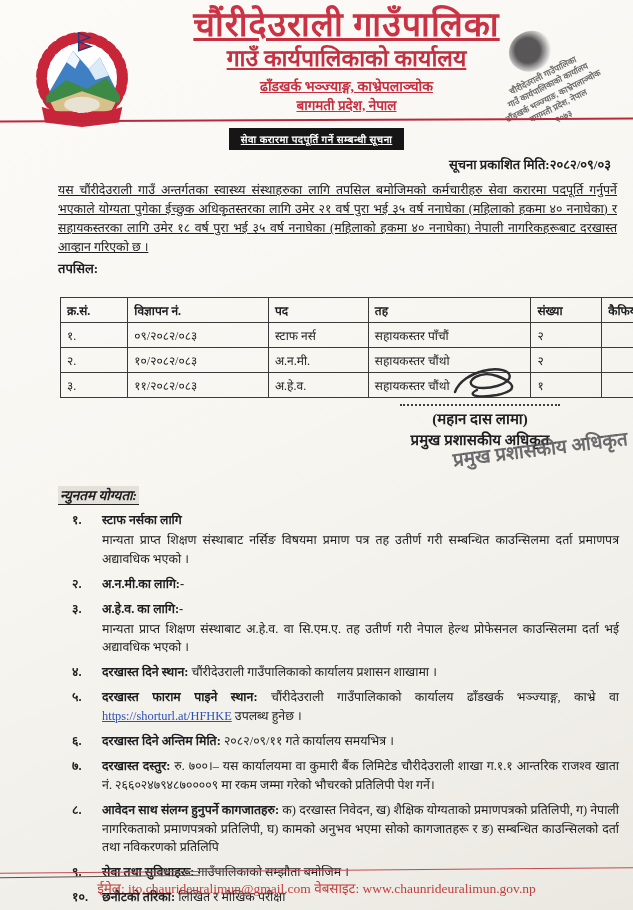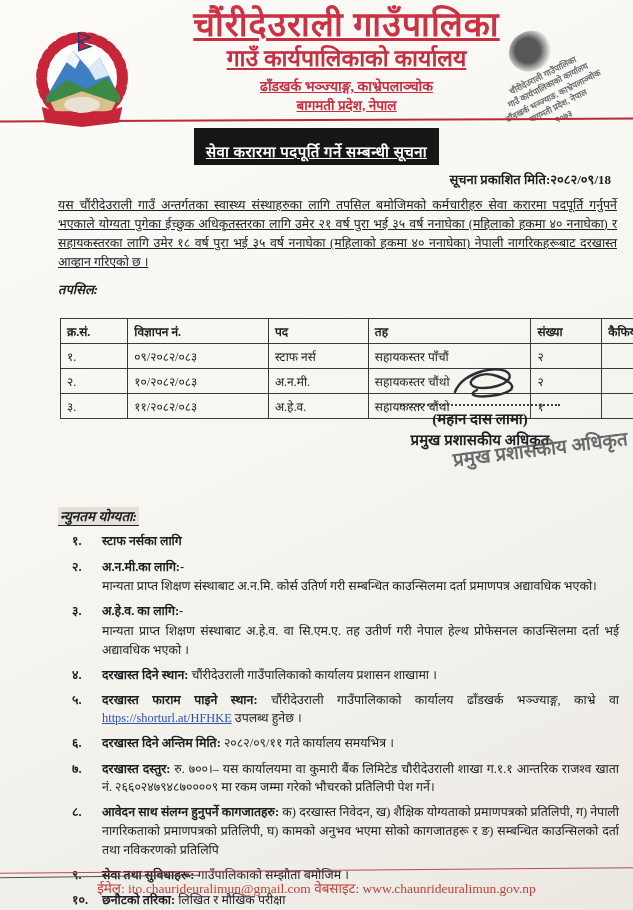--- a/index.html
+++ b/index.html
@@ -15,26 +15,26 @@
   .prov-line{font-size:13.5px;font-weight:bold;margin-top:3px;}
   .red-rule{margin-top:6px;border-top:2.5px solid #b9293a;transform:rotate(-0.25deg);}
   
   .office-stamp{position:absolute;right:-6px;top:28px;width:190px;transform:rotate(-27deg);
                 color:rgba(72,70,72,.78);text-align:center;pointer-events:none;}
   .stamp-blob{width:44px;height:40px;margin:0 auto 2px auto;border-radius:50%;
               background:radial-gradient(circle at 45% 45%, rgba(60,58,60,.85) 0 38%, rgba(90,88,90,.35) 60%, transparent 72%);}
   .stamp-lines div{font-size:8.5px;font-weight:bold;line-height:1.35;white-space:nowrap;}
   
   .notice-title-wrap{text-align:center;margin-top:7px;}
-  .notice-title{display:inline-block;background:#161616;color:#fff;font-size:15px;font-weight:bold;
-                padding:13px 12px 4px 12px;text-decoration:underline;letter-spacing:.5px;}
+  .notice-title{display:inline-block;background:#161616;color:#fff;font-size:10px;font-weight:bold;
+                padding:4px 12px 4px 12px;text-decoration:underline;letter-spacing:.5px;}
   .pub-date{ text-align:right;margin:5px 22px 0 0;font-size:13px;font-weight:bold;}
   
   .intro{margin:8px 16px 0 58px;font-size:12.4px;line-height:1.55;text-align:justify;text-decoration:underline;}
-  .tapsil{margin:8px 0 0 58px;font-size:13px;font-weight:bold;font-style:italic;}
+  .tapsil{margin:2px 0 0 58px;font-size:13px;font-weight:bold;}
   
   table.pos{border-collapse:collapse;margin:20px 0 0 60px;font-size:12px;width:632px;}
   table.pos th,table.pos td{border:1.2px solid #3a3a3a;padding:2px 6px;height:20px;}
   table.pos th{font-weight:bold;text-align:left;}
   table.pos th.c,table.pos td.c{}
   
   .sig-block{position:absolute;right:48px;top:362px;width:210px;text-align:center;font-size:15px;font-weight:bold;}
   .sig-squiggle{display:block;margin:0 auto -4px auto;}
   .sig-dots{width:160px;margin:0 auto 2px auto;border-bottom:2px dotted #3c3c3c;}
   .sig-name{margin-top:1px;}
@@ -93,21 +93,21 @@
     <div class="muni-title">चौंरीदेउराली गाउँपालिका</div>
     <div class="office-title">गाउँ कार्यपालिकाको कार्यालय</div>
     <div class="addr-line">ढाँडखर्क भञ्ज्याङ्ग, काभ्रेपलाञ्चोक</div>
     <div class="prov-line">बागमती प्रदेश, नेपाल</div>
   </div>
   <div class="red-rule"></div>
 
   <div class="notice-title-wrap">
     <span class="notice-title">सेवा करारमा पदपूर्ति गर्ने सम्बन्धी सूचना</span>
   </div>
-  <div class="pub-date">सूचना प्रकाशित मिति:२०८२/०९/18</div>
+  <div class="pub-date">सूचना प्रकाशित मिति:२०८२/०९/०३</div>
 
   <div class="intro">यस चौंरीदेउराली गाउँ अन्तर्गतका स्वास्थ्य संस्थाहरुका लागि तपसिल बमोजिमको कर्मचारीहरु सेवा करारमा पदपूर्ति गर्नुपर्ने भएकाले योग्यता पुगेका ईच्छुक अधिकृतस्तरका लागि उमेर २१ वर्ष पुरा भई ३५ वर्ष ननाघेका (महिलाको हकमा ४० ननाघेका) र सहायकस्तरका लागि  उमेर १८ वर्ष पुरा भई ३५ वर्ष ननाघेका (महिलाको हकमा ४० ननाघेका) नेपाली नागरिकहरूबाट दरखास्त आव्हान गरिएको छ ।</div>
   <div class="tapsil">तपसिल:</div>
 
   <table class="pos">
     <thead>
         <tr>
           <th>क्र.सं.</th>
           <th>विज्ञापन नं.</th>
           <th>पद</th>
@@ -152,25 +152,25 @@
     <div class="sig-name">(महान दास लामा)</div>
     <div class="sig-title">प्रमुख प्रशासकीय अधिकृत</div>
   </div>
   <div class="title-stamp">प्रमुख प्रशासकीय अधिकृत</div>
 
   <div class="req-section">
     <span class="req-heading">न्युनतम योग्यता:</span>
     <div class="req-list">
         <div class="req-item">
           <span class="req-num">१.</span>
-          <div class="req-body"><span class="req-bold">स्टाफ नर्सका लागि</span></div>
+          <div class="req-body"><span class="req-bold">स्टाफ नर्सका लागि</span><div class="req-desc">मान्यता प्राप्त शिक्षण संस्थाबाट नर्सिङ विषयमा प्रमाण पत्र तह उतीर्ण गरी सम्बन्धित काउन्सिलमा दर्ता प्रमाणपत्र अद्यावधिक भएको ।</div></div>
         </div>
         <div class="req-item">
           <span class="req-num">२.</span>
-          <div class="req-body"><span class="req-bold">अ.न.मी.का लागि:-</span><div class="req-desc">मान्यता प्राप्त शिक्षण संस्थाबाट अ.न.मि. कोर्स उतिर्ण गरी सम्बन्धित काउन्सिलमा दर्ता प्रमाणपत्र अद्यावधिक भएको।</div></div>
+          <div class="req-body"><span class="req-bold">अ.न.मी.का लागि:-</span></div>
         </div>
         <div class="req-item">
           <span class="req-num">३.</span>
           <div class="req-body"><span class="req-bold">अ.हे.व. का लागि:-</span><div class="req-desc">मान्यता प्राप्त शिक्षण संस्थाबाट अ.हे.व. वा सि.एम.ए. तह उतीर्ण गरी नेपाल हेल्थ प्रोफेसनल काउन्सिलमा दर्ता भई अद्यावधिक भएको ।</div></div>
         </div>
         <div class="req-item">
           <span class="req-num">४.</span>
           <div class="req-body"><span class="req-bold">दरखास्त दिने स्थान:</span><span> चौंरीदेउराली गाउँपालिकाको कार्यालय प्रशासन शाखामा ।</span></div>
         </div>
         <div class="req-item">

